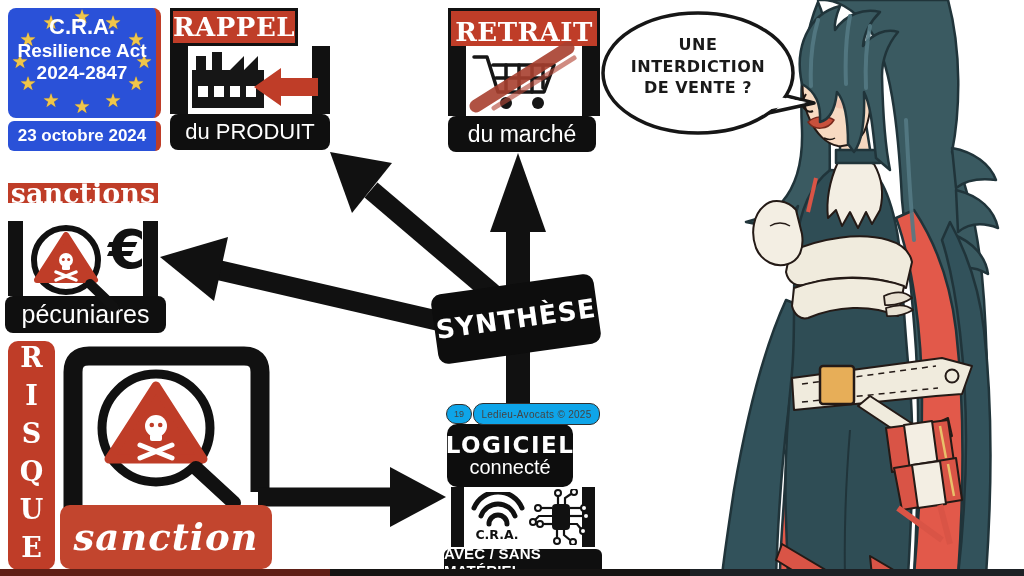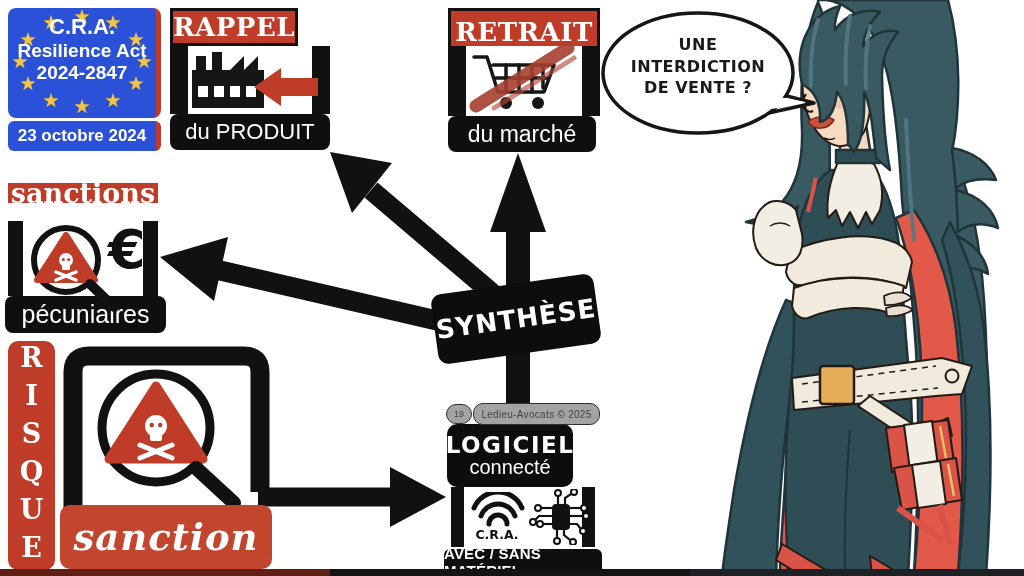--- a/index.html
+++ b/index.html
@@ -43,21 +43,21 @@
   .risque-label{writing-mode:vertical-rl;text-orientation:upright;color:#fff;font-weight:bold;
                 font-family:"DejaVu Serif",serif;font-size:27px;letter-spacing:7px;}
   .sanction-banner{left:60px;top:505px;width:212px;height:64px;background:#c2452e;border-radius:10px;
                    display:flex;align-items:center;justify-content:center;color:#fff;font-weight:bold;
                    font-family:"DejaVu Serif",serif;font-size:37px;letter-spacing:1px;z-index:3;font-style:italic;}
   
   .synthese{left:434px;top:284px;width:164px;height:70px;background:#0d0d0d;border-radius:10px;
             transform:rotate(-8deg);display:flex;align-items:center;justify-content:center;z-index:4;
             color:#fff;font-weight:bold;font-size:26px;letter-spacing:1px;font-family:"DejaVu Sans",sans-serif;}
   
-  .pill{background:#a3a3a3;border:1.5px solid #2f2f2f;border-radius:10px;display:flex;align-items:center;
+  .pill{background:#0ea5e9;border:1.5px solid #2f2f2f;border-radius:10px;display:flex;align-items:center;
         justify-content:center;color:#444;z-index:5;}
   .pill-num{left:446px;top:404px;width:24px;height:18px;font-size:9px;}
   .pill-credit{left:473px;top:403px;width:125px;height:20px;font-size:10px;letter-spacing:.3px;}
   
   .logiciel-box{left:447px;top:424px;width:126px;height:63px;background:#0d0d0d;border-radius:10px;
                 display:flex;flex-direction:column;align-items:center;justify-content:center;color:#fff;z-index:4;}
   .logiciel-title{font-weight:bold;font-size:23px;letter-spacing:1.5px;font-family:"DejaVu Sans",sans-serif;}
   .logiciel-sub{font-size:20px;margin-top:-2px;}
   .logiciel-icon{left:451px;top:487px;width:144px;height:60px;box-sizing:border-box;border-left-width:13px;border-right-width:13px;}
   .logiciel-capt{left:444px;top:549px;width:158px;height:26px;font-size:15px;border-radius:6px;font-weight:600;letter-spacing:.2px;}

